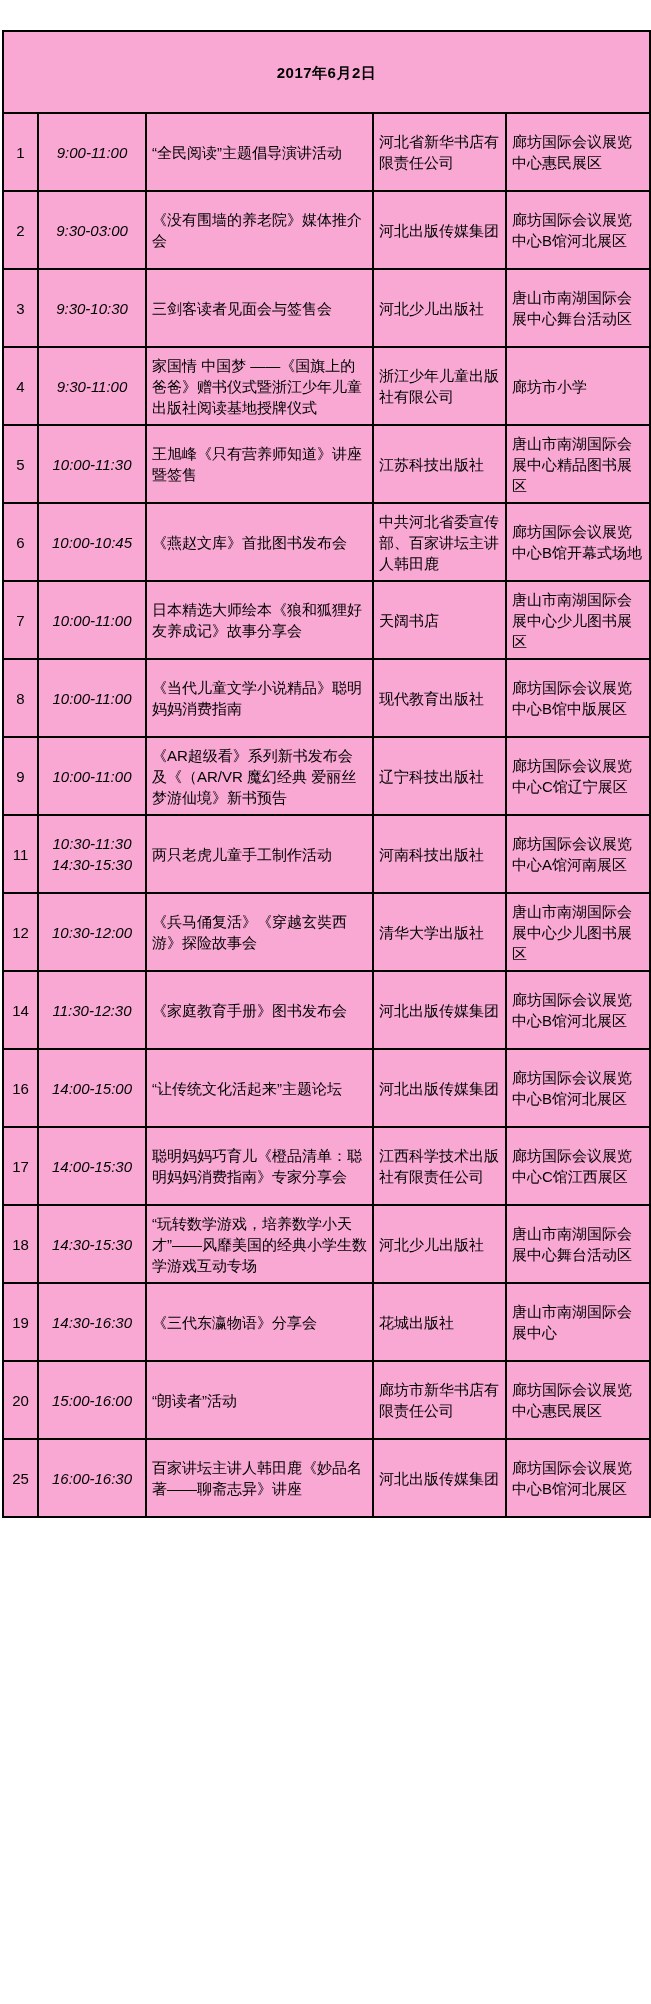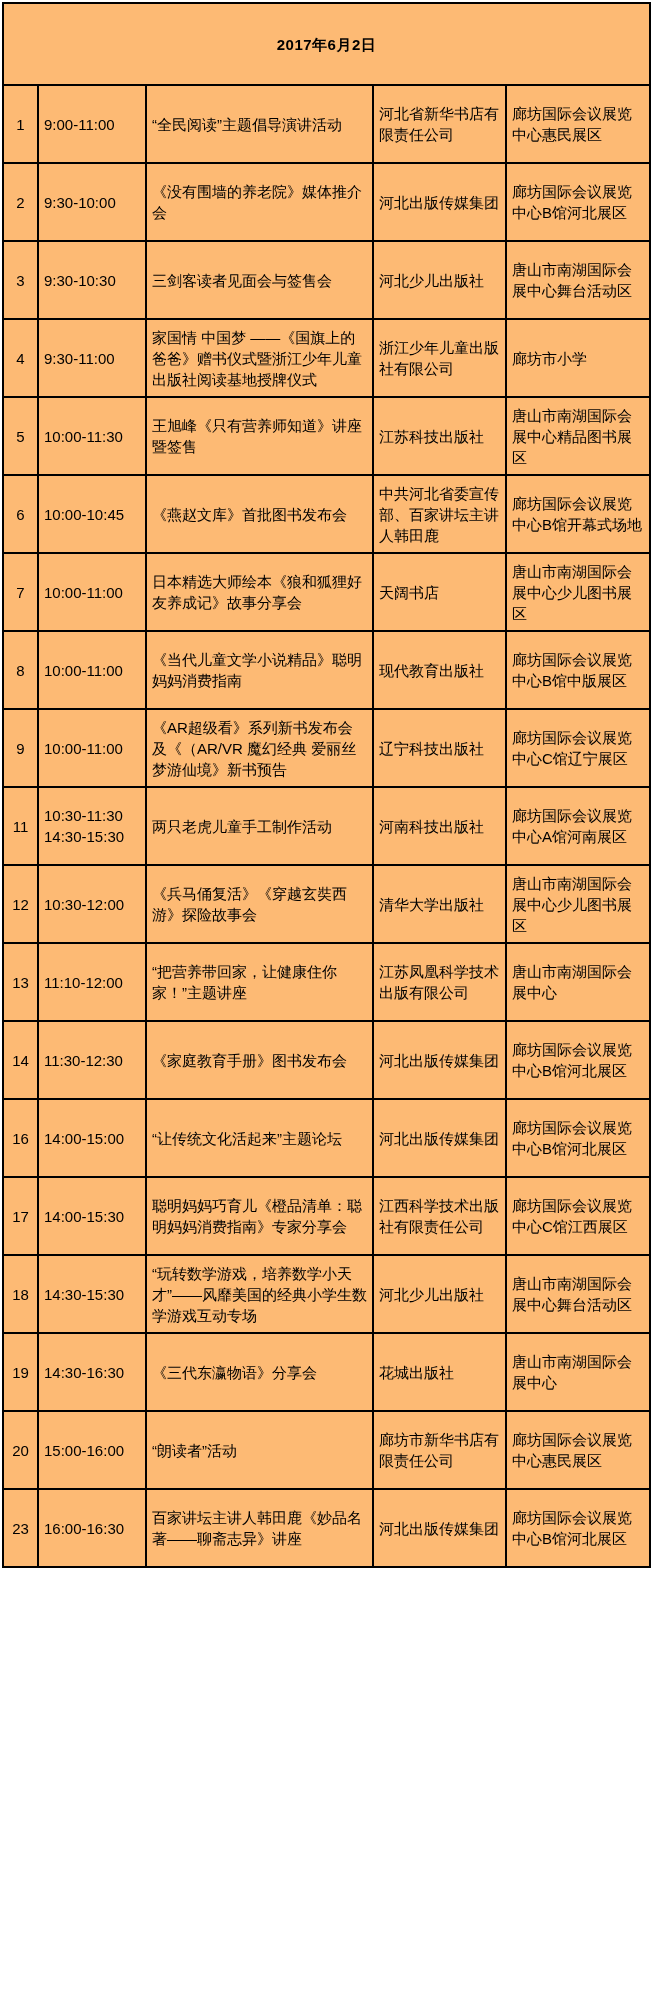--- a/index.html
+++ b/index.html
@@ -12,21 +12,22 @@
   .page {
     width: 651px;
     background: #ffffff;
     padding: 2px 0 0 2px;
     box-sizing: border-box;
   }
   table.schedule {
     border-collapse: collapse;
     table-layout: fixed;
     width: 647px;
-    background: #fdba74;
+    background: #f9a8d4;
+    margin-top: 28px;
   }
   table.schedule th,
   table.schedule td {
     border: 2px solid #000000;
     padding: 4px 5px;
     vertical-align: middle;
     font-size: 15px;
     line-height: 1.4;
     word-break: break-all;
     overflow-wrap: break-word;
@@ -45,22 +46,24 @@
     font-weight: bold;
     padding: 2px;
   }
   tbody tr {
     height: 78px;
   }
   td.col-no {
     text-align: center;
   }
   td.col-time {
+    text-align: center;
     white-space: pre-line;
     padding: 2px 2px;
+    font-style: italic;
   }
   td.col-name,
   td.col-organizer,
   td.col-location {
     text-align: left;
   }
 </style>
 </head>
 <body>
 
@@ -81,21 +84,21 @@
     <tbody>
         <tr>
           <td class="col-no">1</td>
           <td class="col-time">9:00-11:00</td>
           <td class="col-name">“全民阅读”主题倡导演讲活动</td>
           <td class="col-organizer">河北省新华书店有限责任公司</td>
           <td class="col-location">廊坊国际会议展览中心惠民展区</td>
         </tr>
         <tr>
           <td class="col-no">2</td>
-          <td class="col-time">9:30-10:00</td>
+          <td class="col-time">9:30-03:00</td>
           <td class="col-name">《没有围墙的养老院》媒体推介会</td>
           <td class="col-organizer">河北出版传媒集团</td>
           <td class="col-location">廊坊国际会议展览中心B馆河北展区</td>
         </tr>
         <tr>
           <td class="col-no">3</td>
           <td class="col-time">9:30-10:30</td>
           <td class="col-name">三剑客读者见面会与签售会</td>
           <td class="col-organizer">河北少儿出版社</td>
           <td class="col-location">唐山市南湖国际会展中心舞台活动区</td>
@@ -151,27 +154,20 @@
           <td class="col-location">廊坊国际会议展览中心A馆河南展区</td>
         </tr>
         <tr>
           <td class="col-no">12</td>
           <td class="col-time">10:30-12:00</td>
           <td class="col-name">《兵马俑复活》《穿越玄奘西游》探险故事会</td>
           <td class="col-organizer">清华大学出版社</td>
           <td class="col-location">唐山市南湖国际会展中心少儿图书展区</td>
         </tr>
         <tr>
-          <td class="col-no">13</td>
-          <td class="col-time">11:10-12:00</td>
-          <td class="col-name">“把营养带回家，让健康住你家！”主题讲座</td>
-          <td class="col-organizer">江苏凤凰科学技术出版有限公司</td>
-          <td class="col-location">唐山市南湖国际会展中心</td>
-        </tr>
-        <tr>
           <td class="col-no">14</td>
           <td class="col-time">11:30-12:30</td>
           <td class="col-name">《家庭教育手册》图书发布会</td>
           <td class="col-organizer">河北出版传媒集团</td>
           <td class="col-location">廊坊国际会议展览中心B馆河北展区</td>
         </tr>
         <tr>
           <td class="col-no">16</td>
           <td class="col-time">14:00-15:00</td>
           <td class="col-name">“让传统文化活起来”主题论坛</td>
@@ -200,21 +196,21 @@
           <td class="col-location">唐山市南湖国际会展中心</td>
         </tr>
         <tr>
           <td class="col-no">20</td>
           <td class="col-time">15:00-16:00</td>
           <td class="col-name">“朗读者”活动</td>
           <td class="col-organizer">廊坊市新华书店有限责任公司</td>
           <td class="col-location">廊坊国际会议展览中心惠民展区</td>
         </tr>
         <tr>
-          <td class="col-no">23</td>
+          <td class="col-no">25</td>
           <td class="col-time">16:00-16:30</td>
           <td class="col-name">百家讲坛主讲人韩田鹿《妙品名著——聊斋志异》讲座</td>
           <td class="col-organizer">河北出版传媒集团</td>
           <td class="col-location">廊坊国际会议展览中心B馆河北展区</td>
         </tr>
       </tbody>
   </table>
 </div>
 
 </body></html>

